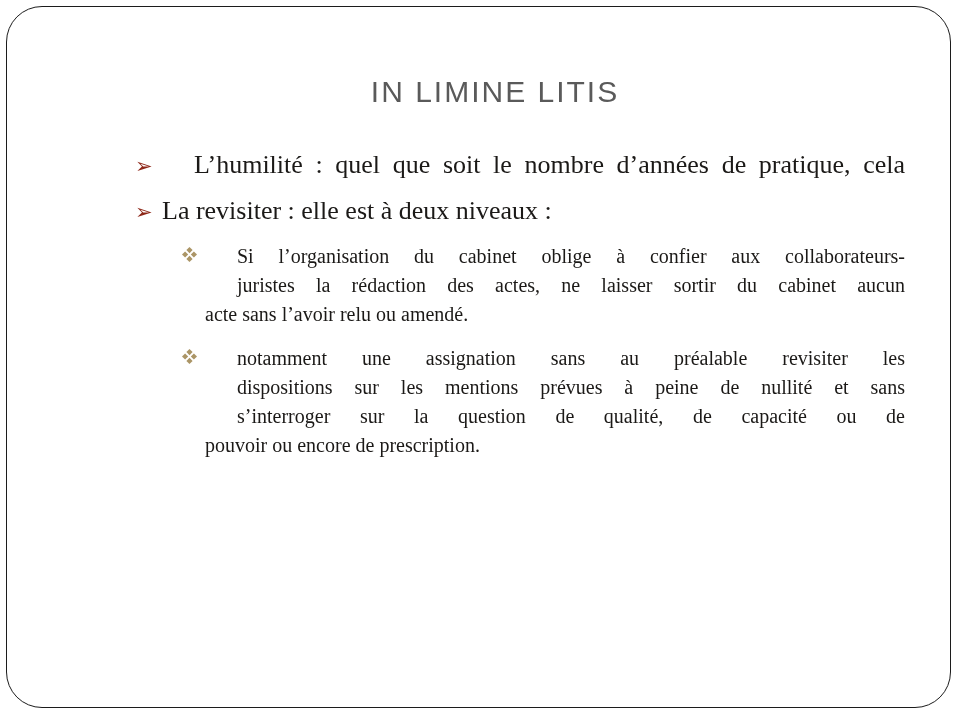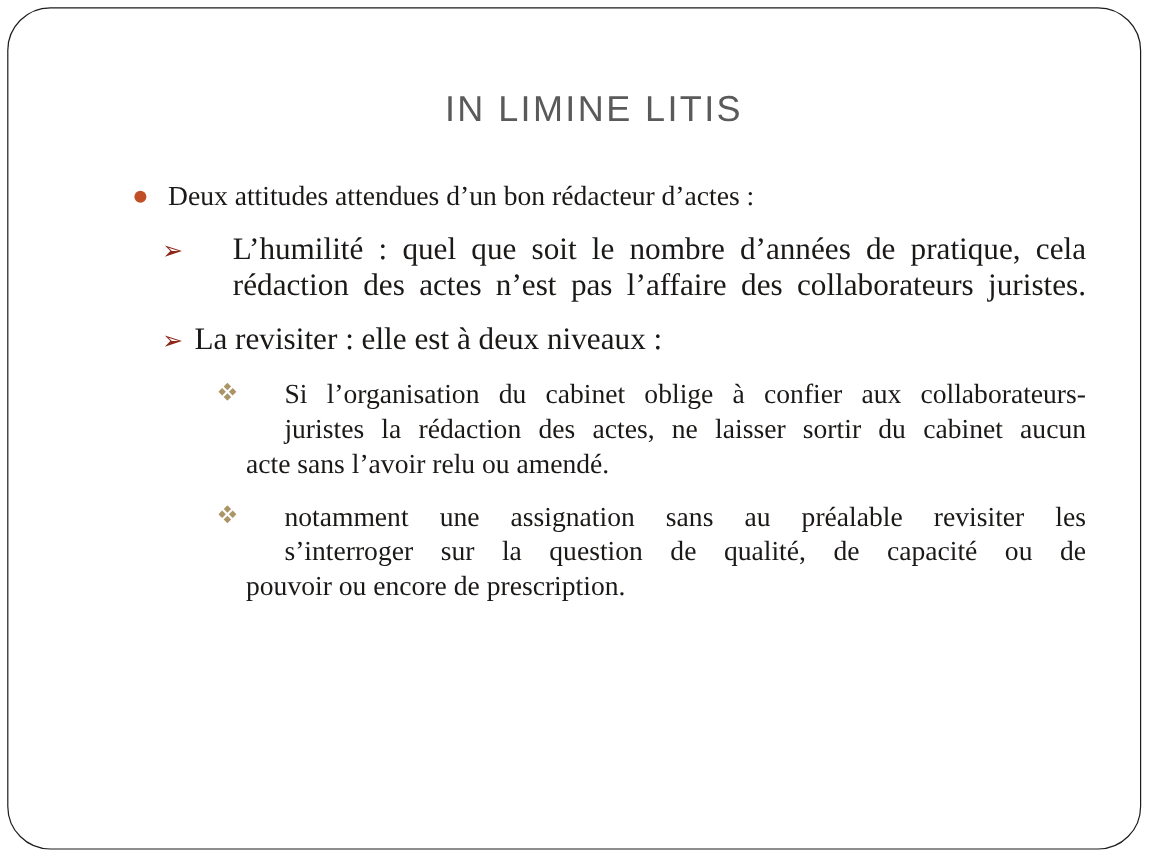--- a/index.html
+++ b/index.html
@@ -55,46 +55,37 @@
   .lvl2 { padding-left: 50px; font-size: 26px; }
   .lvl2 .marker-box { width: 27px; }
   .lvl2 .line { line-height: 30px; }
   .arrow {
     font-family: "DejaVu Sans", sans-serif;
     font-size: 21px; line-height: 30px;
     color: var(--bullet_arrow, #8e2718);
   }
 
   
-  .lvl3 { padding-left: 97px; font-size: 23px; }
+  .lvl3 { padding-left: 97px; font-size: 20px; }
   .lvl3 .marker-box { width: 23px; }
   .lvl3 .line { line-height: 29px; }
   .diamond { display: block; margin-top: 5px; color: var(--bullet_diamond, #ab9566); }
 </style>
 </head>
 <body>
 
 <div class="slide">
   <div class="frame"></div>
   <div class="content">
     <h1 class="title">IN LIMINE LITIS</h1>
     <div class="bullets">
-        <div class="item lvl1">
-          <span class="marker-box">
-            <span class="dot"></span>
-          </span>
-          <div class="text">
-            <div class="line">Deux attitudes attendues d’un bon rédacteur d’actes :</div>
-          </div>
-        </div>
         <div class="item lvl2">
           <span class="marker-box"><span class="arrow">➢</span></span>
           <div class="text">
             <div class="line j">L’humilité : quel que soit le nombre d’années de pratique, cela</div>
-            <div class="line j">rédaction des actes n’est pas l’affaire des collaborateurs juristes.</div>
           </div>
         </div>
         <div class="item lvl2">
           <span class="marker-box"><span class="arrow">➢</span></span>
           <div class="text">
             <div class="line">La revisiter : elle est à deux niveaux :</div>
           </div>
         </div>
         <div class="item lvl3">
           <span class="marker-box">
@@ -115,19 +106,20 @@
           <span class="marker-box">
             <svg class="diamond" width="15" height="15" viewBox="0 0 15 15" fill="currentColor">
               <path d="M7.5 0 L10.6 3.1 L7.5 6.2 L4.4 3.1 Z"></path>
               <path d="M3.1 4.4 L6.2 7.5 L3.1 10.6 L0 7.5 Z"></path>
               <path d="M11.9 4.4 L15 7.5 L11.9 10.6 L8.8 7.5 Z"></path>
               <path d="M7.5 8.8 L10.6 11.9 L7.5 15 L4.4 11.9 Z"></path>
             </svg>
           </span>
           <div class="text">
             <div class="line j">notamment une assignation sans au préalable revisiter les</div>
+            <div class="line j">dispositions sur les mentions prévues à peine de nullité et sans</div>
             <div class="line j">s’interroger sur la question de qualité, de capacité ou de</div>
             <div class="line">pouvoir ou encore de prescription.</div>
           </div>
         </div>
       </div>
   </div>
 </div>
 
 </body></html>

